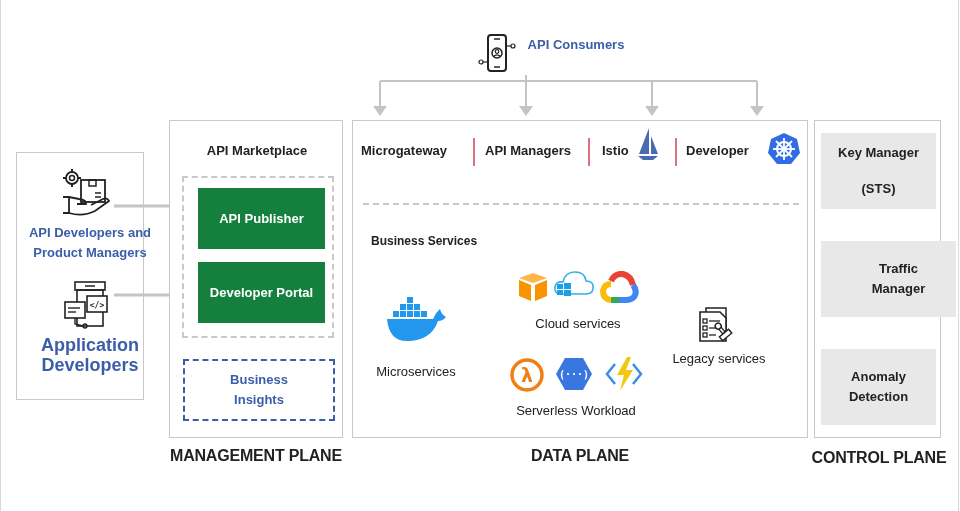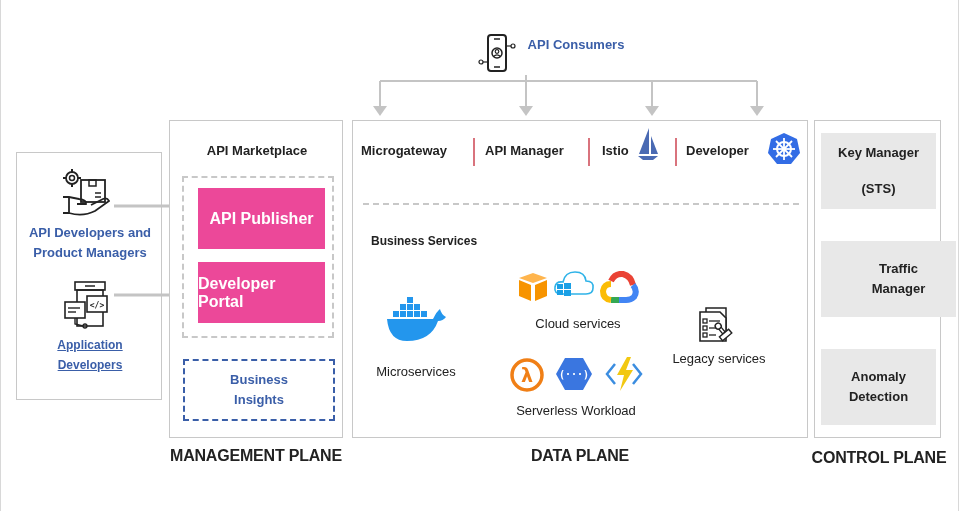--- a/index.html
+++ b/index.html
@@ -3,21 +3,21 @@
 <meta charset="utf-8">
 <style>
   html, body { margin:0; padding:0; }
   body { width:960px; height:511px; background:#ffffff; position:relative; overflow:hidden;
          font-family:"Liberation Sans", "DejaVu Sans", sans-serif; color:#222; }
   .abs { position:absolute; }
   .frame { border:1px solid #c8c8c8; background:#fff; box-sizing:border-box; }
   .bold { font-weight:bold; }
   .blue { color:#3a5ea8; }
   .center { text-align:center; }
-  .dark-box { background:#ec4899; color:#fff; font-weight:bold; font-size:16px;
+  .dark-box { background:#15803d; color:#fff; font-weight:bold; font-size:13px;
               display:flex; align-items:center; justify-content:center; box-sizing:border-box; }
   .grey-box { background:#e8e8e8; font-weight:bold; font-size:13px; color:#222;
               display:flex; align-items:center; justify-content:center; text-align:center; line-height:20px; }
   .plane-label { font-size:16px; font-weight:bold; color:#222; letter-spacing:-0.2px; }
   .redsep { position:absolute; width:2px; height:28px; background:#d9737d; }
   svg { display:block; }
 </style>
 </head>
 <body>
 
@@ -55,21 +55,21 @@
   <g>
       <line x1="292" y1="6" x2="292" y2="33" stroke="#c4c4c4" stroke-width="2"></line>
       <polygon points="285,31 299,31 292,41" fill="#c4c4c4"></polygon>
     </g>
   <g>
       <line x1="397" y1="6" x2="397" y2="33" stroke="#c4c4c4" stroke-width="2"></line>
       <polygon points="390,31 404,31 397,41" fill="#c4c4c4"></polygon>
     </g>
 </svg>
 
-<div class="abs frame" style="left:16px;top:152px;width:146px;height:248px;">
+<div class="abs frame" style="left:16px;top:152px;width:128px;height:248px;">
   <svg class="abs" style="left:42px;top:14px;" width="56" height="54" viewBox="0 0 56 54">
     <circle cx="13" cy="11" r="6" fill="none" stroke="#222" stroke-width="1.8"></circle>
     <circle cx="13" cy="11" r="2.5" fill="none" stroke="#222" stroke-width="1.5"></circle>
     <g stroke="#222" stroke-width="2">
         <line x1="13" y1="2" x2="13" y2="5"></line>
         <line x1="13" y1="17" x2="13" y2="20"></line>
         <line x1="4" y1="11" x2="7" y2="11"></line>
         <line x1="19" y1="11" x2="22" y2="11"></line>
       </g>
     <rect x="22" y="13" width="24" height="22" fill="none" stroke="#222" stroke-width="1.8"></rect>
@@ -87,21 +87,21 @@
     <line x1="22" y1="6" x2="32" y2="6" stroke="#222" stroke-width="1.5"></line>
     <rect x="14" y="10" width="26" height="36" fill="none" stroke="#222" stroke-width="1.6"></rect>
     <rect x="24" y="16" width="20" height="16" fill="#fff" stroke="#222" stroke-width="1.6"></rect>
     <text x="34" y="28" font-size="8" text-anchor="middle" fill="#222" font-family="DejaVu Sans Mono, monospace" font-weight="bold">&lt;/&gt;</text>
     <rect x="2" y="22" width="20" height="16" fill="#fff" stroke="#222" stroke-width="1.6"></rect>
     <line x1="5" y1="28" x2="17" y2="28" stroke="#222" stroke-width="1.4"></line>
     <line x1="5" y1="32" x2="13" y2="32" stroke="#222" stroke-width="1.4"></line>
     <path d="M12 38 V44 L20 46" fill="none" stroke="#222" stroke-width="1.4"></path>
     <circle cx="22" cy="46" r="2" fill="none" stroke="#222" stroke-width="1.3"></circle>
   </svg>
-  <div class="abs bold blue center" style="left:0;top:182px;width:146px;font-size:12px;line-height:20px;text-decoration:underline;">
+  <div class="abs bold blue center" style="left:0;top:182px;width:146px;font-size:18px;line-height:20px;">
     <div>Application</div>
     <div>Developers</div>
   </div>
 </div>
 
 <svg class="abs" style="left:112px;top:190px;" width="90" height="118" viewBox="0 0 90 118">
   <g>
       <line x1="2" y1="16" x2="68" y2="16" stroke="#c4c4c4" stroke-width="3"></line>
       <polygon points="66,4 66,28 86,16" fill="#c4c4c4"></polygon>
     </g>
@@ -120,21 +120,21 @@
     <div>Business</div>
     <div>Insights</div>
   </div>
 </div>
 <div class="abs plane-label center" style="left:150px;top:447px;width:212px;">MANAGEMENT PLANE</div>
 
 <div class="abs frame" style="left:352px;top:120px;width:456px;height:318px;">
 
   <div class="abs bold" style="left:8px;top:22px;font-size:13px;">Microgateway</div>
   <div class="redsep" style="left:120px;top:17px;"></div>
-  <div class="abs bold" style="left:132px;top:22px;font-size:13px;">API Manager</div>
+  <div class="abs bold" style="left:132px;top:22px;font-size:13px;">API Managers</div>
   <div class="redsep" style="left:235px;top:17px;"></div>
   <div class="abs bold" style="left:249px;top:22px;font-size:13px;">Istio</div>
   <svg class="abs" style="left:282px;top:7px;" width="24" height="34" viewBox="0 0 24 34">
     <polygon points="14,0 14,26 4,26" fill="#4a6ab3"></polygon>
     <polygon points="16,8 16,26 23,26" fill="#4a6ab3"></polygon>
     <polygon points="3,28 23,28 18,32 8,32" fill="#4a6ab3"></polygon>
   </svg>
   <div class="redsep" style="left:322px;top:17px;"></div>
   <div class="abs bold" style="left:333px;top:22px;font-size:13px;">Developer</div>
   <svg class="abs" style="left:414px;top:11px;" width="34" height="34" viewBox="0 0 34 34">

